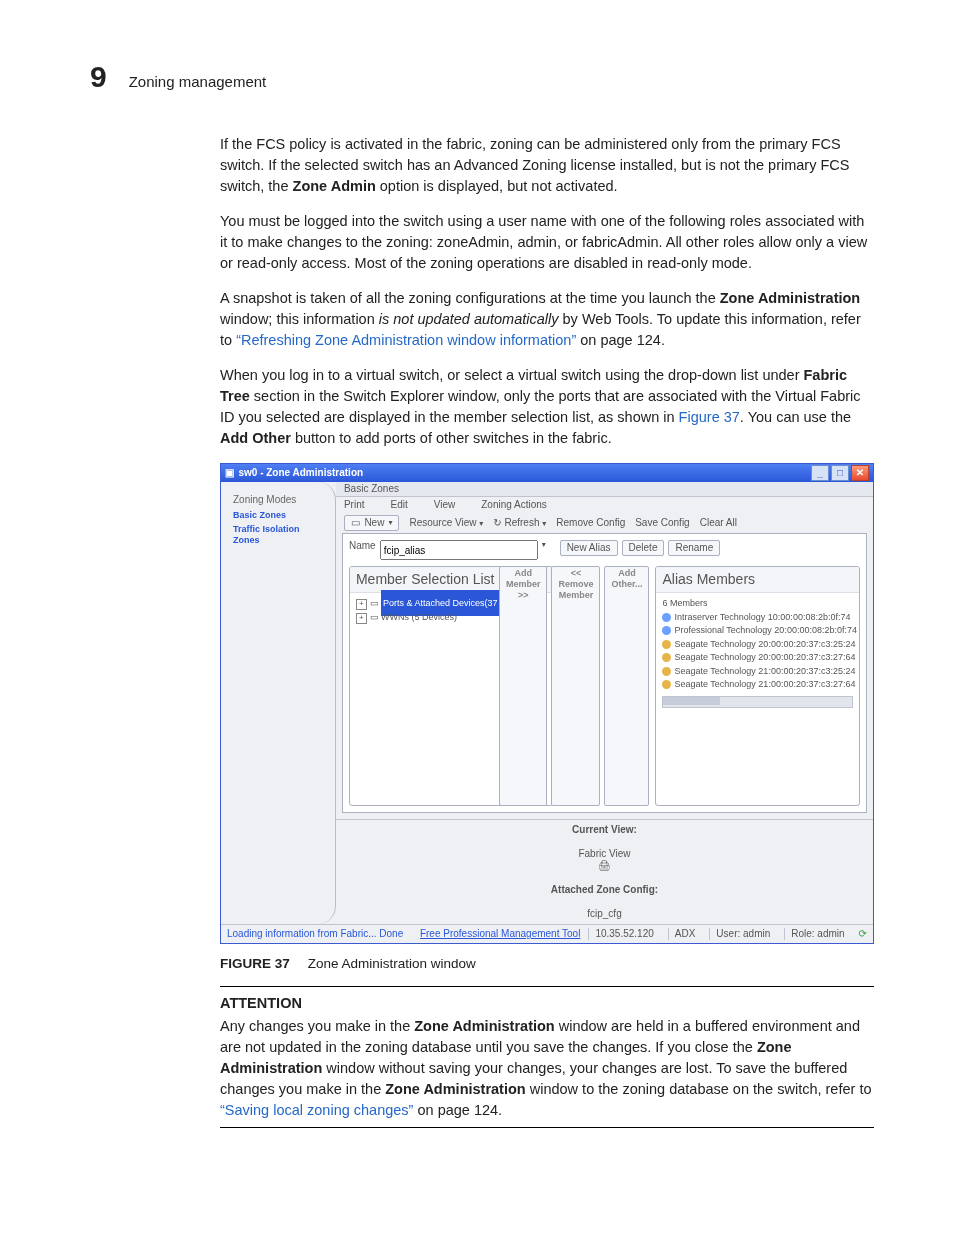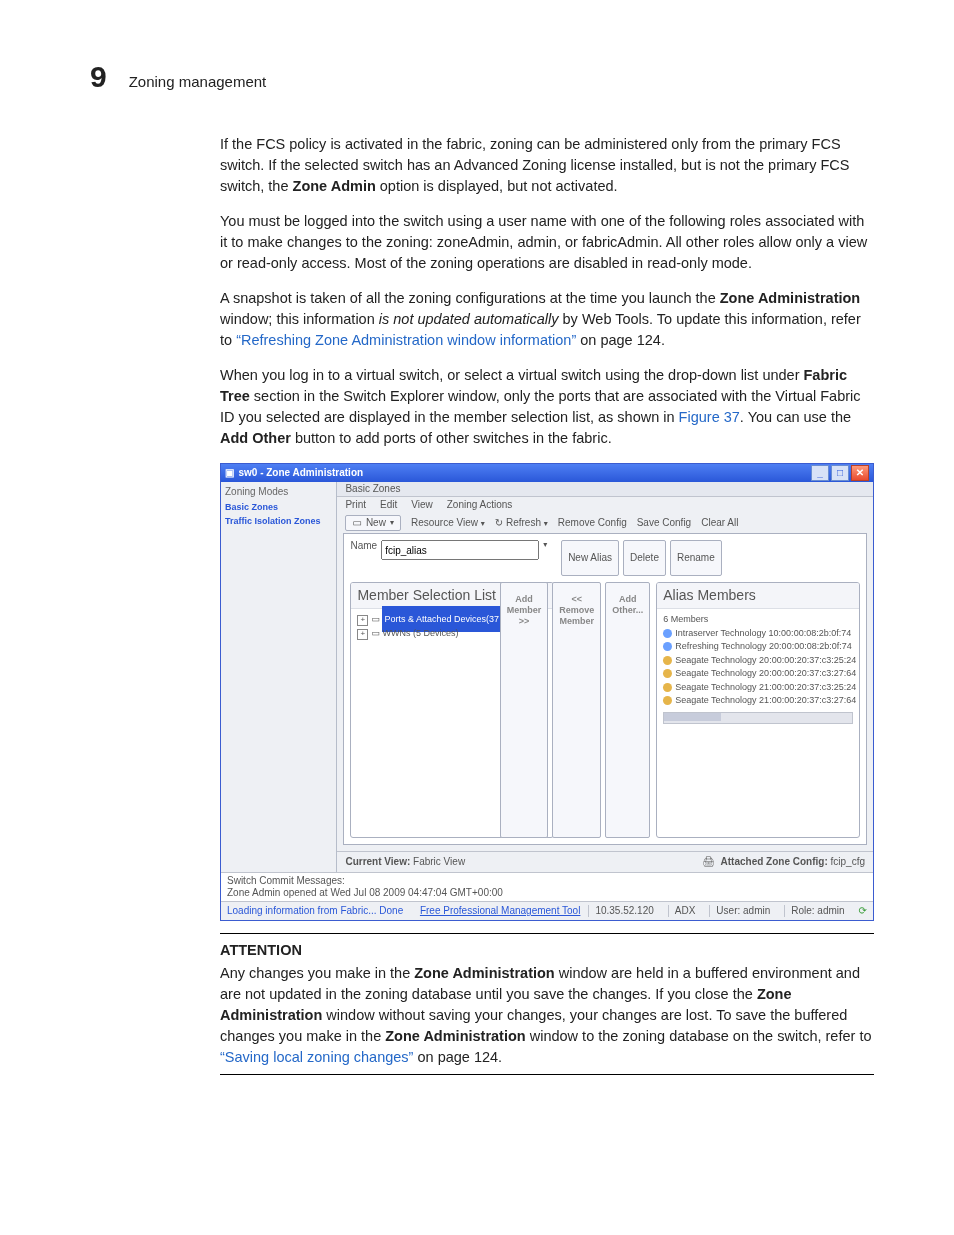--- a/index.html
+++ b/index.html
@@ -17,48 +17,48 @@
   .attn{border-top:1.5px solid #000;border-bottom:1.5px solid #000;margin-top:12px;padding:4px 0 6px 0;}
   .attn-title{font-weight:bold;margin:2px 0 2px 0;}
 
   
   .win{border:1px solid #3b5cd0;margin:14px 0 0 0;font-size:10px;line-height:1.2;color:#555;position:relative;}
   .titlebar{background:linear-gradient(#4e7ff3,#2a57d8);color:#fff;display:flex;align-items:center;height:18px;padding:0 4px;font-weight:bold;}
   .titlebar .sp{flex:1;}
   .wbtn{width:16px;height:14px;border:1px solid #6a8dd0;background:#d8e2f7;color:#2a57d8;margin-left:2px;display:flex;align-items:center;justify-content:center;font-size:10px;cursor:pointer;}
   .wbtn.close{background:linear-gradient(#ff9a7a,#e84b2f);color:#fff;border-color:#b84028;}
   .winbody{display:flex;min-height:390px;background:#eef0f4;}
-  .sidebar{width:112px;border-right:1px solid #b6bdca;padding:4px;background:#eef0f4;}
+  .sidebar{width:112px;border-right:1px solid #b6bdca;padding:12px;background:#eef0f4;border-radius:18px;}
   .side-t{color:#666;margin-bottom:4px;}
   .side-link{color:#2a57d8;font-weight:bold;font-size:9px;margin:3px 0;}
   .main{flex:1;display:flex;flex-direction:column;}
   .crumb{height:14px;background:#e5e8ef;border-bottom:1px solid #c0c4ce;padding-left:8px;display:flex;align-items:center;}
-  .menus{height:16px;display:flex;align-items:center;gap:14px;padding-left:8px;text-align:right;}
+  .menus{height:16px;display:flex;align-items:center;gap:26px;padding-left:8px;text-align:right;}
   .toolbar{height:20px;display:flex;align-items:center;gap:10px;padding-left:8px;}
   .tbtn{border:1px solid #aab0c0;background:#f6f7fb;padding:1px 6px;display:inline-flex;align-items:center;gap:4px;border-radius:2px;}
   .tri{font-size:8px;}
   .tabs{display:flex;gap:0;padding-left:8px;height:18px;align-items:end;}
   .tab{border:1px solid #aab0c0;border-bottom:none;padding:2px 10px;background:#eef0f4;border-radius:3px 3px 0 0;margin-right:2px;}
   .tab.active{background:#fff;}
   .tabbody{background:#fff;border:1px solid #aab0c0;margin:0 6px 6px 6px;padding:6px;flex:1;display:flex;flex-direction:column;}
   .namerow{display:flex;align-items:flex-start;gap:4px;margin-bottom:6px;}
   .namerow input{width:150px;height:14px;font-size:10px;}
-  .sbtn{border:1px solid #aab0c0;background:#f6f7fb;padding:11px 6px;border-radius:2px;}
+  .sbtn{border:1px solid #aab0c0;background:#f6f7fb;padding:1px 6px;border-radius:2px;}
   .panels{display:flex;gap:6px;flex:1;}
   .panel{border:1px solid #aab0c0;flex:1;min-height:230px;padding:4px 6px;border-radius:3px;font-size:9px;line-height:1.5;overflow:hidden;}
   .panel .pt{font-size:14px;color:#555;margin:-4px -6px 4px -6px;padding:2px 6px;border-bottom:1px solid #dcdfe6;background:#f4f5f9;}
   .midbtns{display:flex;gap:4px;justify-content:flex-end;width:90px;font-weight:bold;}
   .midbtns .sbtn{font-size:9px;text-align:center;color:#888;}
   .tree-row{white-space:nowrap;}
   .sq{display:inline-block;width:9px;height:9px;border:1px solid #888;text-align:center;line-height:8px;font-size:8px;margin-right:3px;}
   .sel{background:#2a57d8;color:#fff;padding:8px 2px;}
   .ic{display:inline-block;width:9px;height:9px;border-radius:50%;margin-right:3px;vertical-align:middle;}
   .ic.blue{background:#6aa0ff;}
   .ic.gold{background:#e6b54a;}
-  .curview{border-top:1px solid #c0c4ce;display:flex;padding:4px 8px;align-items:center;}
+  .curview{border-top:1px solid #c0c4ce;display:flex;padding:4px 8px;align-items:center;flex-direction:column;}
   .curview .sp{flex:1;}
   .msgs{border-top:1px solid #c0c4ce;padding:2px 6px;background:#fff;}
   .status{border-top:1px solid #c0c4ce;display:flex;align-items:center;padding:3px 6px;background:#eef0f4;gap:8px;}
   .status .sp{flex:1;}
   .status .cell{border-left:1px solid #c0c4ce;padding:0 6px;}
   .status a{color:#2a57d8;text-decoration:underline;}
   .scroll-h{height:10px;background:#e3e5ec;border:1px solid #c0c4ce;margin-top:4px;position:relative;}
   .scroll-h .thumb{position:absolute;left:0;top:0;height:8px;width:30%;background:#c7ccdb;}
 </style>
 </head>
@@ -131,57 +131,56 @@
               </div>
               <div class="midbtns">
                 <span class="sbtn">Add Member &gt;&gt;</span>
                 <span class="sbtn">&lt;&lt; Remove Member</span>
                 <span class="sbtn">Add Other...</span>
               </div>
               <div class="panel">
                 <div class="pt">Alias Members</div>
                 <div>6 Members</div>
                 <div class="tree-row"><span class="ic blue"></span><span>Intraserver Technology 10:00:00:08:2b:0f:74</span></div>
-                <div class="tree-row"><span class="ic blue"></span><span>Refreshing Technology 20:00:00:08:2b:0f:74</span></div>
+                <div class="tree-row"><span class="ic blue"></span><span>Professional Technology 20:00:00:08:2b:0f:74</span></div>
                 <div class="tree-row"><span class="ic gold"></span><span>Seagate Technology 20:00:00:20:37:c3:25:24</span></div>
                 <div class="tree-row"><span class="ic gold"></span><span>Seagate Technology 20:00:00:20:37:c3:27:64</span></div>
                 <div class="tree-row"><span class="ic gold"></span><span>Seagate Technology 21:00:00:20:37:c3:25:24</span></div>
                 <div class="tree-row"><span class="ic gold"></span><span>Seagate Technology 21:00:00:20:37:c3:27:64</span></div>
                 <div class="scroll-h">
                     <div class="thumb"></div>
                   </div>
               </div>
             </div>
           </div>
           <div class="curview">
             <b>Current View:</b>&nbsp;
             <span>Fabric View</span>
             <span class="sp"></span>
             <span>🖨</span>&nbsp;&nbsp;
             <b>Attached Zone Config:</b>&nbsp;
             <span>fcip_cfg</span>
           </div>
         </div>
       </div>
-      <div class="msgs">
-        <div>Switch Commit Messages:</div>
-        <div>Zone Admin opened at Wed Jul 08 2009 04:47:04 GMT+00:00</div>
-      </div>
       <div class="status">
         <span style="color:#2a57d8">Loading information from Fabric... Done</span>
         <span class="sp"></span>
         <a>Free Professional Management Tool</a>
         <span class="cell">10.35.52.120</span>
         <span class="cell">ADX</span>
         <span class="cell">User: admin</span>
         <span class="cell">Role: admin</span>
         <span style="color:#3a9d3a">⟳</span>
       </div>
     </div>
 
+    <div class="figcap">
+      <b>FIGURE 37</b><span>Zone Administration window</span>
+    </div>
 
     <div class="attn">
       <div class="attn-title">ATTENTION</div>
       <div>
         <span>Any changes you make in the </span><b>Zone Administration</b><span> window are held in a buffered environment and are not updated in the zoning database until you save the changes. If you close the </span><b>Zone Administration</b><span> window without saving your changes, your changes are lost. To save the buffered changes you make in the </span><b>Zone Administration</b><span> window to the zoning database on the switch, refer to </span><span class="link">“Saving local zoning changes”</span><span> on page 124.</span>
       </div>
     </div>
 
   </div>
 </div>

